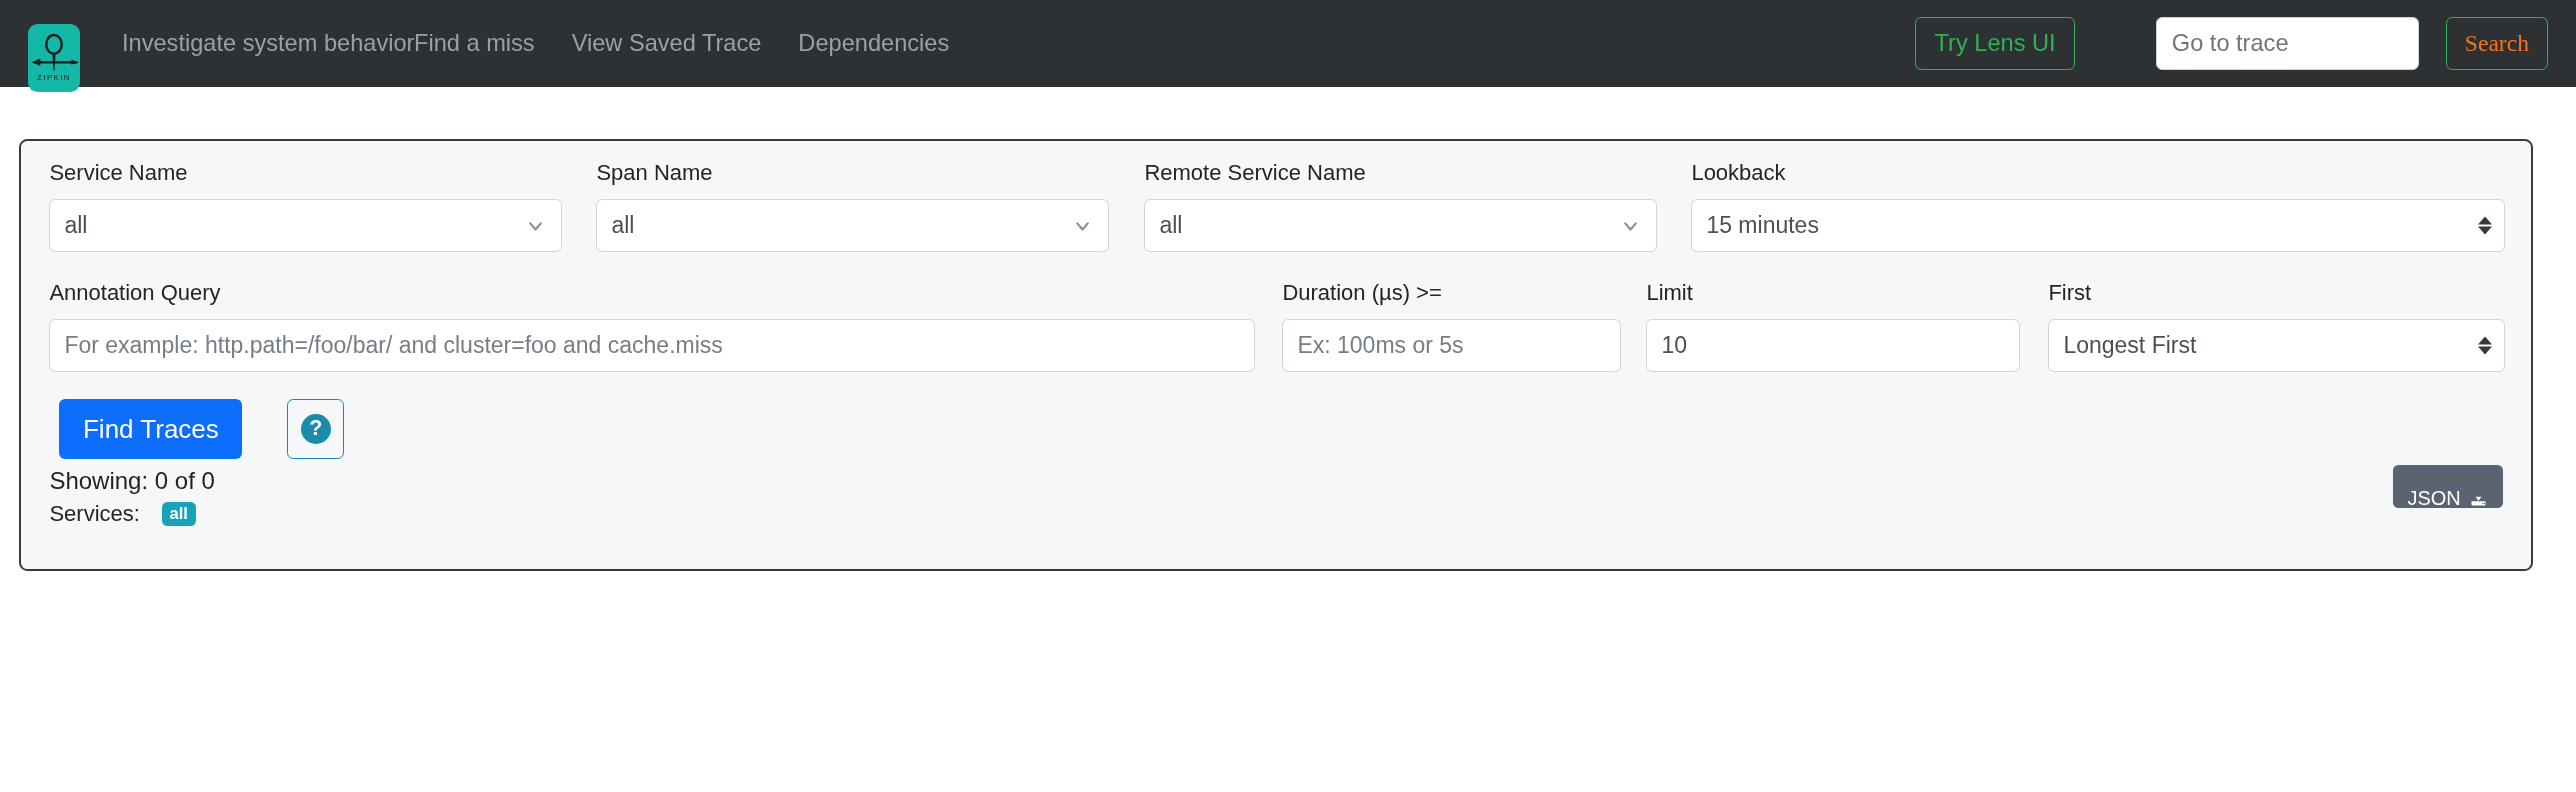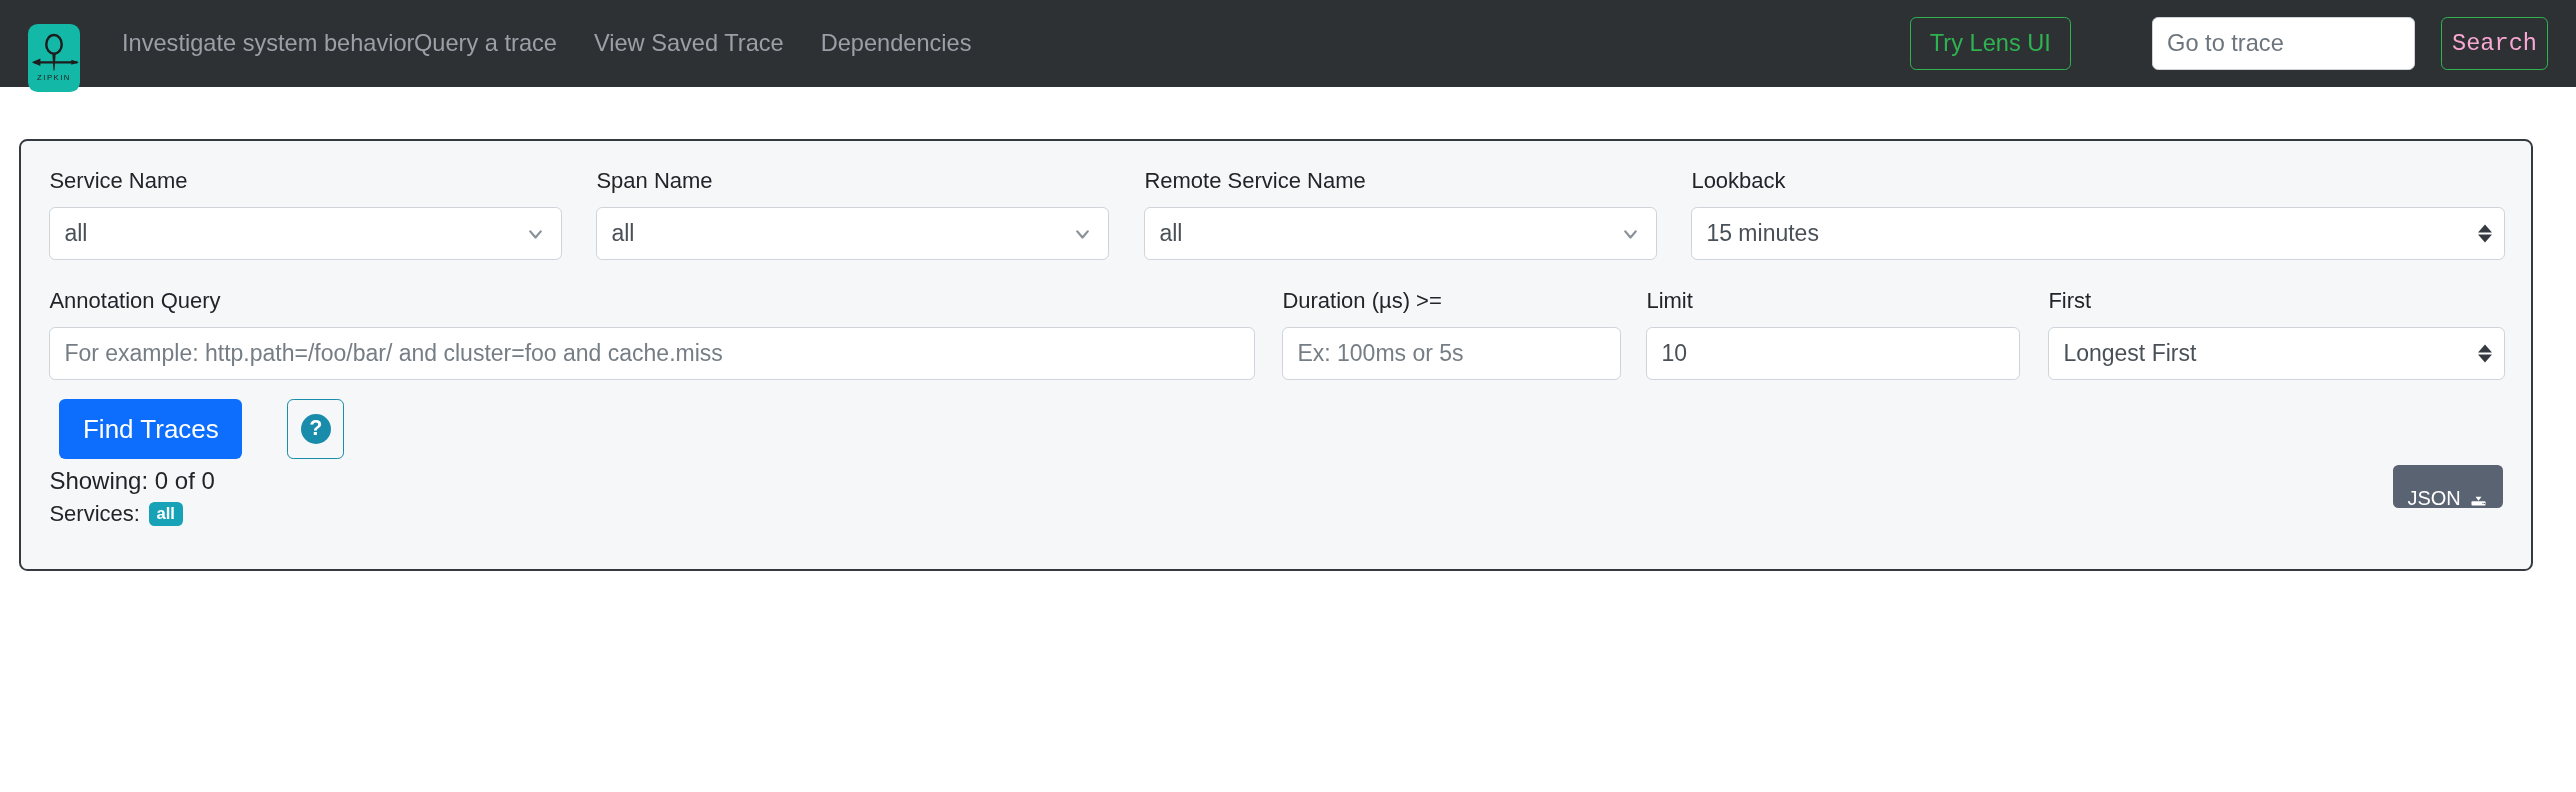--- a/index.html
+++ b/index.html
@@ -100,28 +100,28 @@
     border: 0.7px solid #ced4da;
     border-radius: 6.2px;
     font-size: 23.6px;
     font-family: "Liberation Sans", sans-serif;
     color: #0f766e;
   }
   .trace-input::placeholder { color: #6c757d; opacity: 1; }
 
   .btn-search {
     height: 53px;
-    padding: 0 10px;
+    padding: 0 18px;
     margin-left: 14.5px;
     background: transparent;
     border: 1.4px solid #2eb350;
     border-radius: 6.2px;
-    color: #f9a8d4;
+    color: #f97316;
     font-size: 23.6px;
-    font-family: Liberation Mono, monospace;
+    font-family: Liberation Serif, serif;
     line-height: 1;
     display: flex;
     align-items: center;
     cursor: pointer;
   }
 
   
   .panel {
     position: absolute;
     left: 19.4px;
@@ -134,21 +134,20 @@
     padding: 21px 28px 0 28px;
   }
 
   .field-label {
     font-size: 22px;
     color: #212529;
     line-height: 1;
     margin-bottom: 15.2px;
     white-space: nowrap;
     display: block;
-    margin-top: 8px;
   }
 
   
   .control {
     height: 53px;
     background: #ffffff;
     border: 0.7px solid #ced4da;
     border-radius: 6.2px;
     display: flex;
     align-items: center;
@@ -271,21 +270,21 @@
     color: #212529;
     white-space: nowrap;
   }
   .services-line {
     position: absolute;
     left: 0; top: 102px;
     font-size: 22px;
     color: #212529;
     display: flex;
     align-items: center;
-    gap: 9px;
+    gap: 22px;
     white-space: nowrap;
   }
   .badge-all {
     background: #17a2b8;
     color: #ffffff;
     font-size: 16.6px;
     font-weight: bold;
     border-radius: 5.5px;
     padding: 2.8px 7.6px 3.5px 7.6px;
     line-height: 1.05;
@@ -329,21 +328,21 @@
 
       <polygon points="82,49 70,45 70,53" fill="#1d1d1d"></polygon>
 
       <text x="42" y="78" font-family="'Liberation Sans', sans-serif" font-size="12.5" letter-spacing="2.4" text-anchor="middle" fill="#1d1d1d">ZIPKIN</text>
     </svg>
   </div>
 
   <div class="brand-tagline">Investigate system behavior</div>
 
   <div class="nav-links">
-    <a class="nav-link" href="#">Query a trace</a>
+    <a class="nav-link" href="#">Find a miss</a>
     <a class="nav-link" href="#">View Saved Trace</a>
     <a class="nav-link" href="#">Dependencies</a>
   </div>
 
   <div class="nav-right">
     <button class="btn-lens">Try Lens UI</button>
     <input class="trace-input" type="text" placeholder="Go to trace" style="">
     <button class="btn-search">Search</button>
   </div>
 

